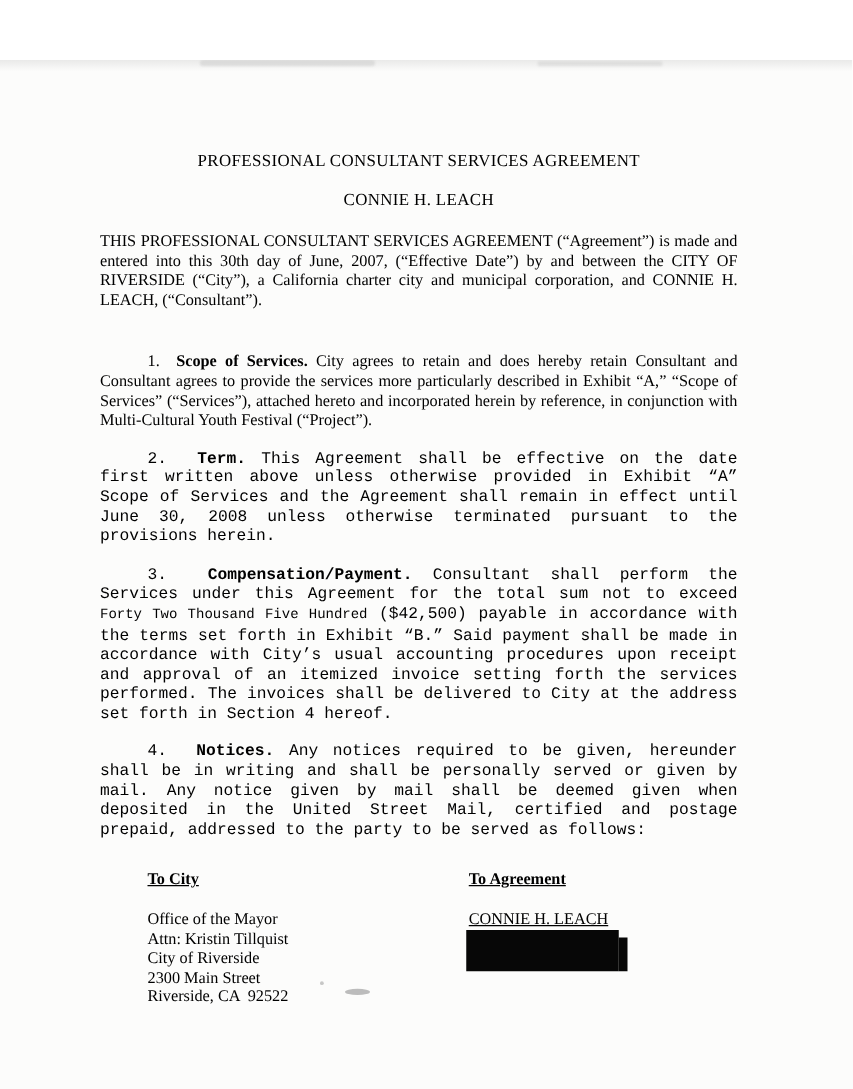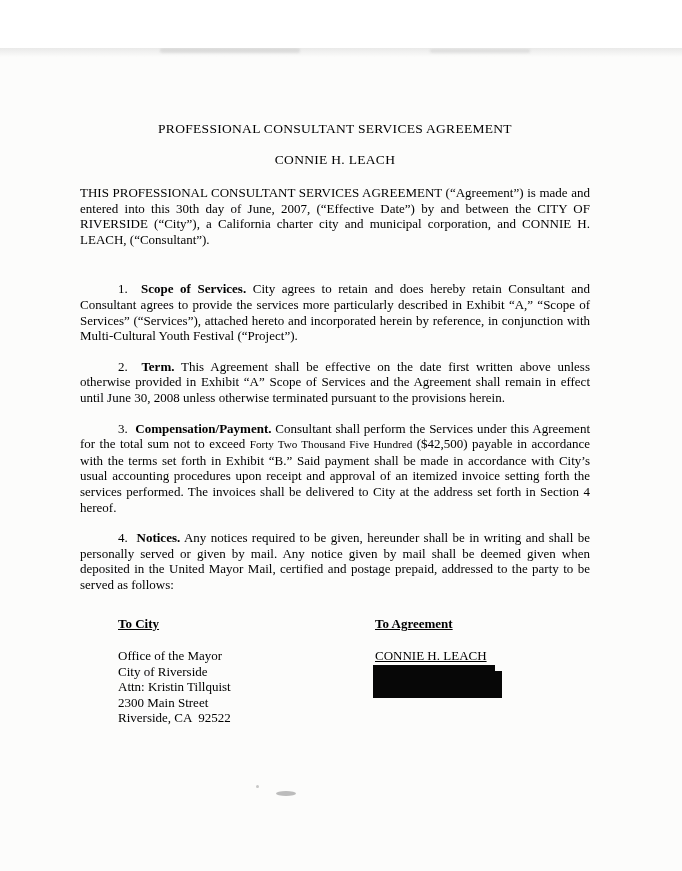--- a/index.html
+++ b/index.html
@@ -77,21 +77,21 @@
 
   p.para {
     margin: 0;
     font-size: 13px;
     line-height: 15.6px;
     text-align: justify;
   }
   p.intro { margin-top: 18px; }
   p.sec { text-indent: 38px; }
   p.sec-first { margin-top: 34px; }
-  p.sec + p.sec { margin-top: 15px; }
+  p.sec + p.sec { margin-top: 15px; font-family: Liberation Mono, monospace; }
   .sec b { font-weight: bold; }
   .amount-small { font-size: 11.2px; }
 
   .notices {
     display: flex;
     margin-top: 24px;
     font-size: 13px;
     line-height: 15.6px;
   }
   .col-city {
@@ -147,28 +147,28 @@
     <p class="c-line">CONNIE H. LEACH</p>
 
     <p class="para intro">THIS PROFESSIONAL CONSULTANT SERVICES AGREEMENT (“Agreement”) is made and entered into this 30th day of June, 2007, (“Effective Date”) by and between the CITY OF RIVERSIDE (“City”), a California charter city and municipal corporation, and CONNIE H. LEACH, (“Consultant”).</p>
 
     <p class="para sec sec-first"><span>1.</span>&nbsp; <b>Scope of Services.</b><span>  City agrees to retain and does hereby retain Consultant and Consultant agrees to provide the services more particularly described in Exhibit “A,” “Scope of Services” (“Services”), attached hereto and incorporated herein by reference, in conjunction with Multi-Cultural Youth Festival (“Project”).</span></p>
 
     <p class="para sec"><span>2.</span>&nbsp; <b>Term.</b><span>  This Agreement shall be effective on the date first written above unless otherwise provided in Exhibit “A” Scope of Services and the Agreement shall remain in effect until June 30, 2008 unless otherwise terminated pursuant to the provisions herein.</span></p>
 
     <p class="para sec"><span>3.</span>&nbsp; <b>Compensation/Payment.</b><span>  Consultant shall perform the Services under this Agreement for the total sum not to exceed </span><span class="amount-small">Forty Two Thousand Five Hundred</span><span> ($42,500) payable in accordance with the terms set forth in Exhibit “B.”  Said payment shall be made in accordance with City’s usual accounting procedures upon receipt and approval of an itemized invoice setting forth the services performed.  The invoices shall be delivered to City at the address set forth in Section 4 hereof.</span></p>
 
-    <p class="para sec"><span>4.</span>&nbsp; <b>Notices.</b><span>  Any notices required to be given, hereunder shall be in writing and shall be personally served or given by mail. Any notice given by mail shall be deemed given when deposited in the United Mayor Mail, certified and postage prepaid, addressed to the party to be served as follows:</span></p>
+    <p class="para sec"><span>4.</span>&nbsp; <b>Notices.</b><span>  Any notices required to be given, hereunder shall be in writing and shall be personally served or given by mail. Any notice given by mail shall be deemed given when deposited in the United Street Mail, certified and postage prepaid, addressed to the party to be served as follows:</span></p>
 
     <div class="notices">
       <div class="col-city">
         <div class="notice-label">To City</div>
         <div class="addr-line">Office of the Mayor</div>
+        <div class="addr-line">Attn: Kristin Tillquist</div>
         <div class="addr-line">City of Riverside</div>
-        <div class="addr-line">Attn: Kristin Tillquist</div>
         <div class="addr-line">2300 Main Street</div>
         <div class="addr-line">Riverside, CA  92522</div>
       </div>
       <div class="col-consultant">
         <div class="notice-label">To Agreement</div>
         <div class="consultant-name">CONNIE H. LEACH</div>
         <div class="redaction"></div>
       </div>
     </div>
 

